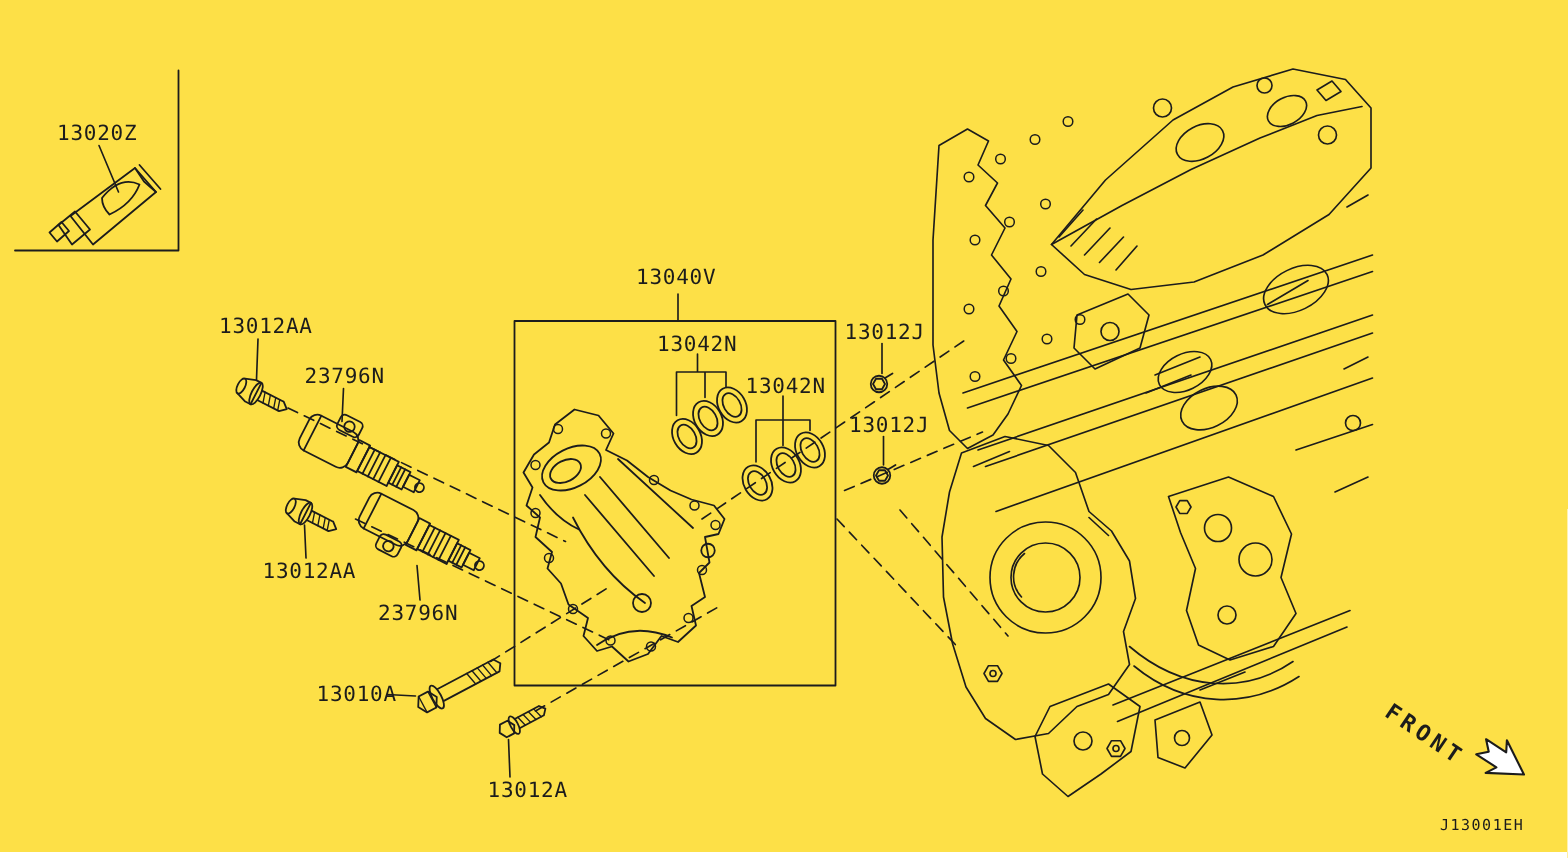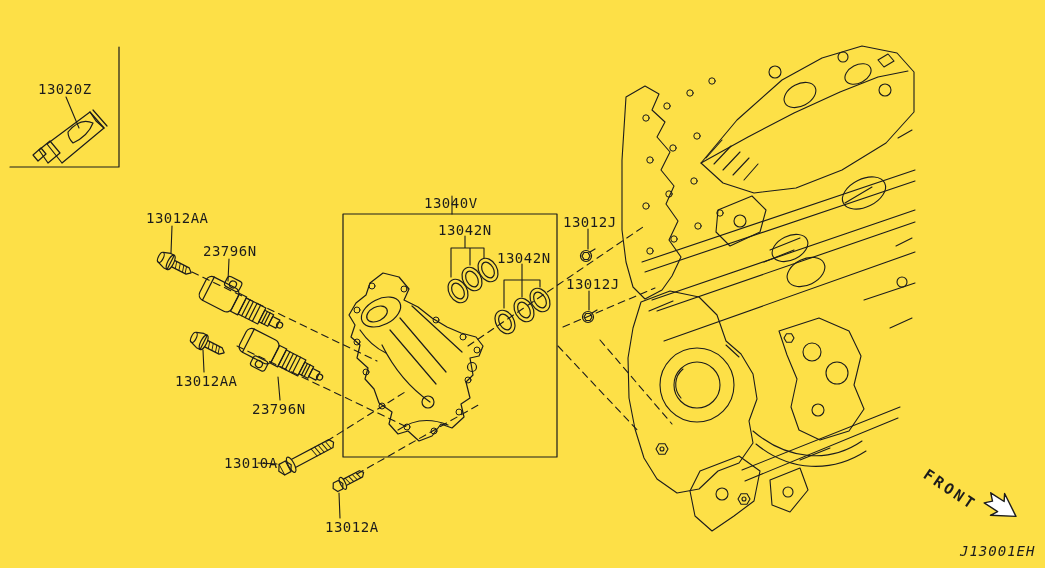--- a/index.html
+++ b/index.html
@@ -1,20 +1,20 @@
 <!DOCTYPE html>
 <html><head>
 <meta charset="utf-8">
 <style>
   html,body{margin:0;padding:0;background:#ffffff;}
   .stage{position:relative;width:1045px;height:568px;background:#fde047;overflow:hidden;
          font-family:"DejaVu Sans Mono","Liberation Mono",monospace;color:#1c1c1c;}
   svg{position:absolute;left:0;top:0;}
   .lbl{position:absolute;font-size:14px;line-height:14px;letter-spacing:0.5px;color:#1c1c1c;white-space:nowrap;}
-  .code{font-size:14px;letter-spacing:1px;font-style:italic;}
+  .code{font-size:10px;letter-spacing:1px;}
   .front{font-size:15px;font-weight:bold;letter-spacing:3px;transform:rotate(34deg);transform-origin:0 0;}
 </style>
 </head>
 <body>
 
 <div class="stage">
 
 <svg width="1045" height="572" viewBox="0 0 1045 572">
   <g fill="none" stroke="#1c1c1c" stroke-width="1.2" stroke-linejoin="round" stroke-linecap="round">
 
@@ -252,24 +252,24 @@
       <polygon points="0,-5 16,-5 12,-12 34,1 12,14 16,7 0,7 6,1" fill="#ffffff" stroke="#1c1c1c" stroke-width="1.4"></polygon>
     </g>
   </g>
 </svg>
 
 <div class="lbl" style="left:38px;top:82px">13020Z</div>
 <div class="lbl" style="left:146px;top:211px">13012AA</div>
 <div class="lbl" style="left:203px;top:244px">23796N</div>
 <div class="lbl" style="left:175px;top:374px">13012AA</div>
 <div class="lbl" style="left:252px;top:402px">23796N</div>
-<div class="lbl" style="left:424px;top:196px">13040V</div>
+<div class="lbl" style="left:424px;top:178px">13040V</div>
 <div class="lbl" style="left:438px;top:223px">13042N</div>
 <div class="lbl" style="left:497px;top:251px">13042N</div>
 <div class="lbl" style="left:563px;top:215px">13012J</div>
 <div class="lbl" style="left:566px;top:277px">13012J</div>
-<div class="lbl" style="left:224px;top:456px">13010A</div>
+<div class="lbl" style="left:211px;top:456px">13010A</div>
 <div class="lbl" style="left:325px;top:520px">13012A</div>
 
 <div class="lbl front" style="left:929px;top:467px">FRONT</div>
 <div class="lbl code" style="left:960px;top:544px">J13001EH</div>
 
 </div>
 
 </body></html>

